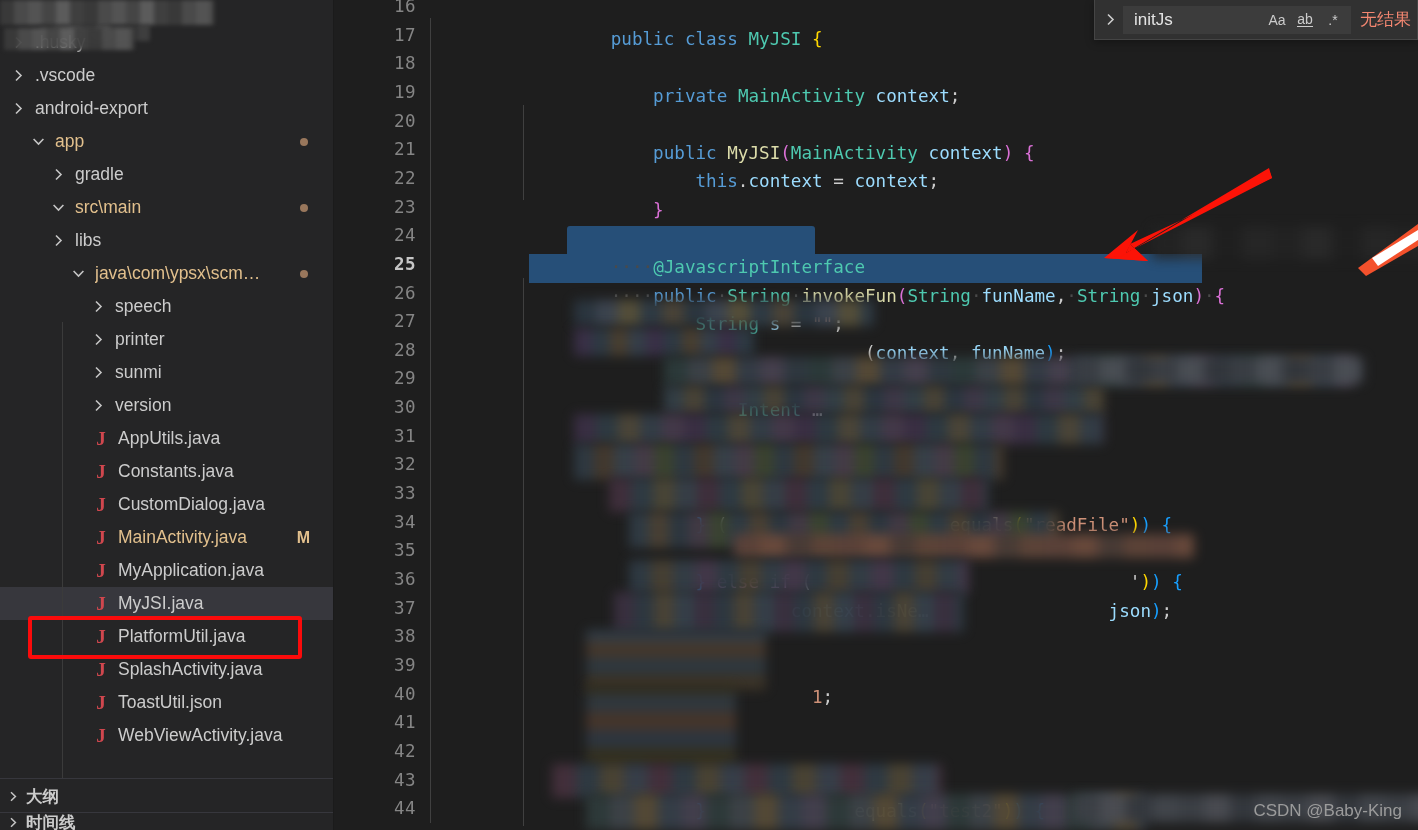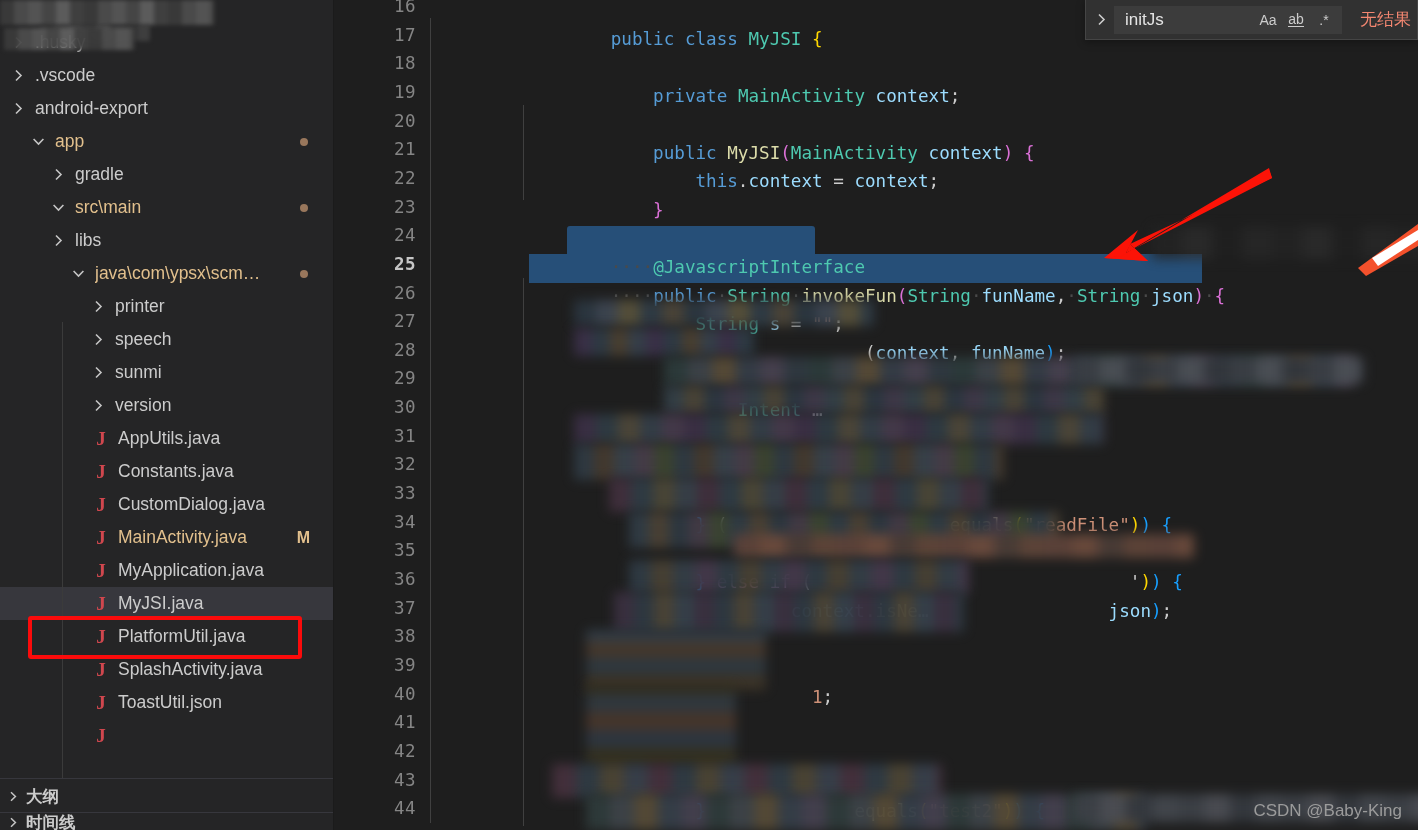--- a/index.html
+++ b/index.html
@@ -140,21 +140,21 @@
     font-family:"Liberation Sans", sans-serif;
   }
   #find .opts { display:flex; align-items:center; gap:2px; }
   #find .opt {
     width:26px; height:22px; display:flex; align-items:center; justify-content:center;
     font-size:14px; color:#cccccc; cursor:pointer; border-radius:3px;
     font-family:"Liberation Sans", sans-serif;
   }
   #find .opt .uline { border-bottom:1.5px solid #cccccc; line-height:1.05; }
   #find .noresult {
-    margin-left:18px; font-size:17px; color:#f48771; white-space:nowrap;
+    margin-left:9px; font-size:17px; color:#f48771; white-space:nowrap;
   }
 
   
   #watermark {
     position:absolute; right:16px; bottom:9px; font-size:17px; color:#9b9b9b;
     font-family:"Liberation Sans", sans-serif; z-index:25; white-space:nowrap;
   }
 </style>
 </head>
 <body>
@@ -245,30 +245,30 @@
           <span class="lbl">java\com\ypsx\scm…</span>
           <span class="dot"></span>
         </div>
         <div class="row" style="padding-left: 90px;">
           <span class="chev">
             <svg width="13" height="13" viewBox="0 0 13 13">
               <path d="M4 1.5L9 6.5 4 11.5" fill="none" stroke="#c5c5c5" stroke-width="1.6"></path>
             </svg>
           </span>
           <span style="width: 8px; flex: 0 0 8px;"></span>
+          <span class="lbl">speech</span>
+        </div>
+        <div class="row" style="padding-left: 90px;">
+          <span class="chev">
+            <svg width="13" height="13" viewBox="0 0 13 13">
+              <path d="M4 1.5L9 6.5 4 11.5" fill="none" stroke="#c5c5c5" stroke-width="1.6"></path>
+            </svg>
+          </span>
+          <span style="width: 8px; flex: 0 0 8px;"></span>
           <span class="lbl">printer</span>
-        </div>
-        <div class="row" style="padding-left: 90px;">
-          <span class="chev">
-            <svg width="13" height="13" viewBox="0 0 13 13">
-              <path d="M4 1.5L9 6.5 4 11.5" fill="none" stroke="#c5c5c5" stroke-width="1.6"></path>
-            </svg>
-          </span>
-          <span style="width: 8px; flex: 0 0 8px;"></span>
-          <span class="lbl">speech</span>
         </div>
         <div class="row" style="padding-left: 90px;">
           <span class="chev">
             <svg width="13" height="13" viewBox="0 0 13 13">
               <path d="M4 1.5L9 6.5 4 11.5" fill="none" stroke="#c5c5c5" stroke-width="1.6"></path>
             </svg>
           </span>
           <span style="width: 8px; flex: 0 0 8px;"></span>
           <span class="lbl">sunmi</span>
         </div>
@@ -323,20 +323,21 @@
           <span class="lbl">SplashActivity.java</span>
         </div>
         <div class="row" style="padding-left: 90px;">
           <span class="jicon">J</span>
           <span style="width: 6px; flex: 0 0 6px;"></span>
           <span class="lbl">ToastUtil.json</span>
         </div>
         <div class="row" style="padding-left: 90px;">
           <span class="jicon">J</span>
           <span style="width: 6px; flex: 0 0 6px;"></span>
+          <span class="lbl">WebViewActivity.java</span>
         </div>
         <div class="indent-guide" style="left: 62px; top: 296px; height: 490px;"></div>
       </div>
 
     <div class="sb-bottom">
       <div class="sb-section">
         <span class="chev">
           <svg width="11" height="11" viewBox="0 0 11 11">
               <path d="M3 1.3L7.4 5.5 3 9.7" fill="none" stroke="#c5c5c5" stroke-width="1.5"></path>
             </svg>

